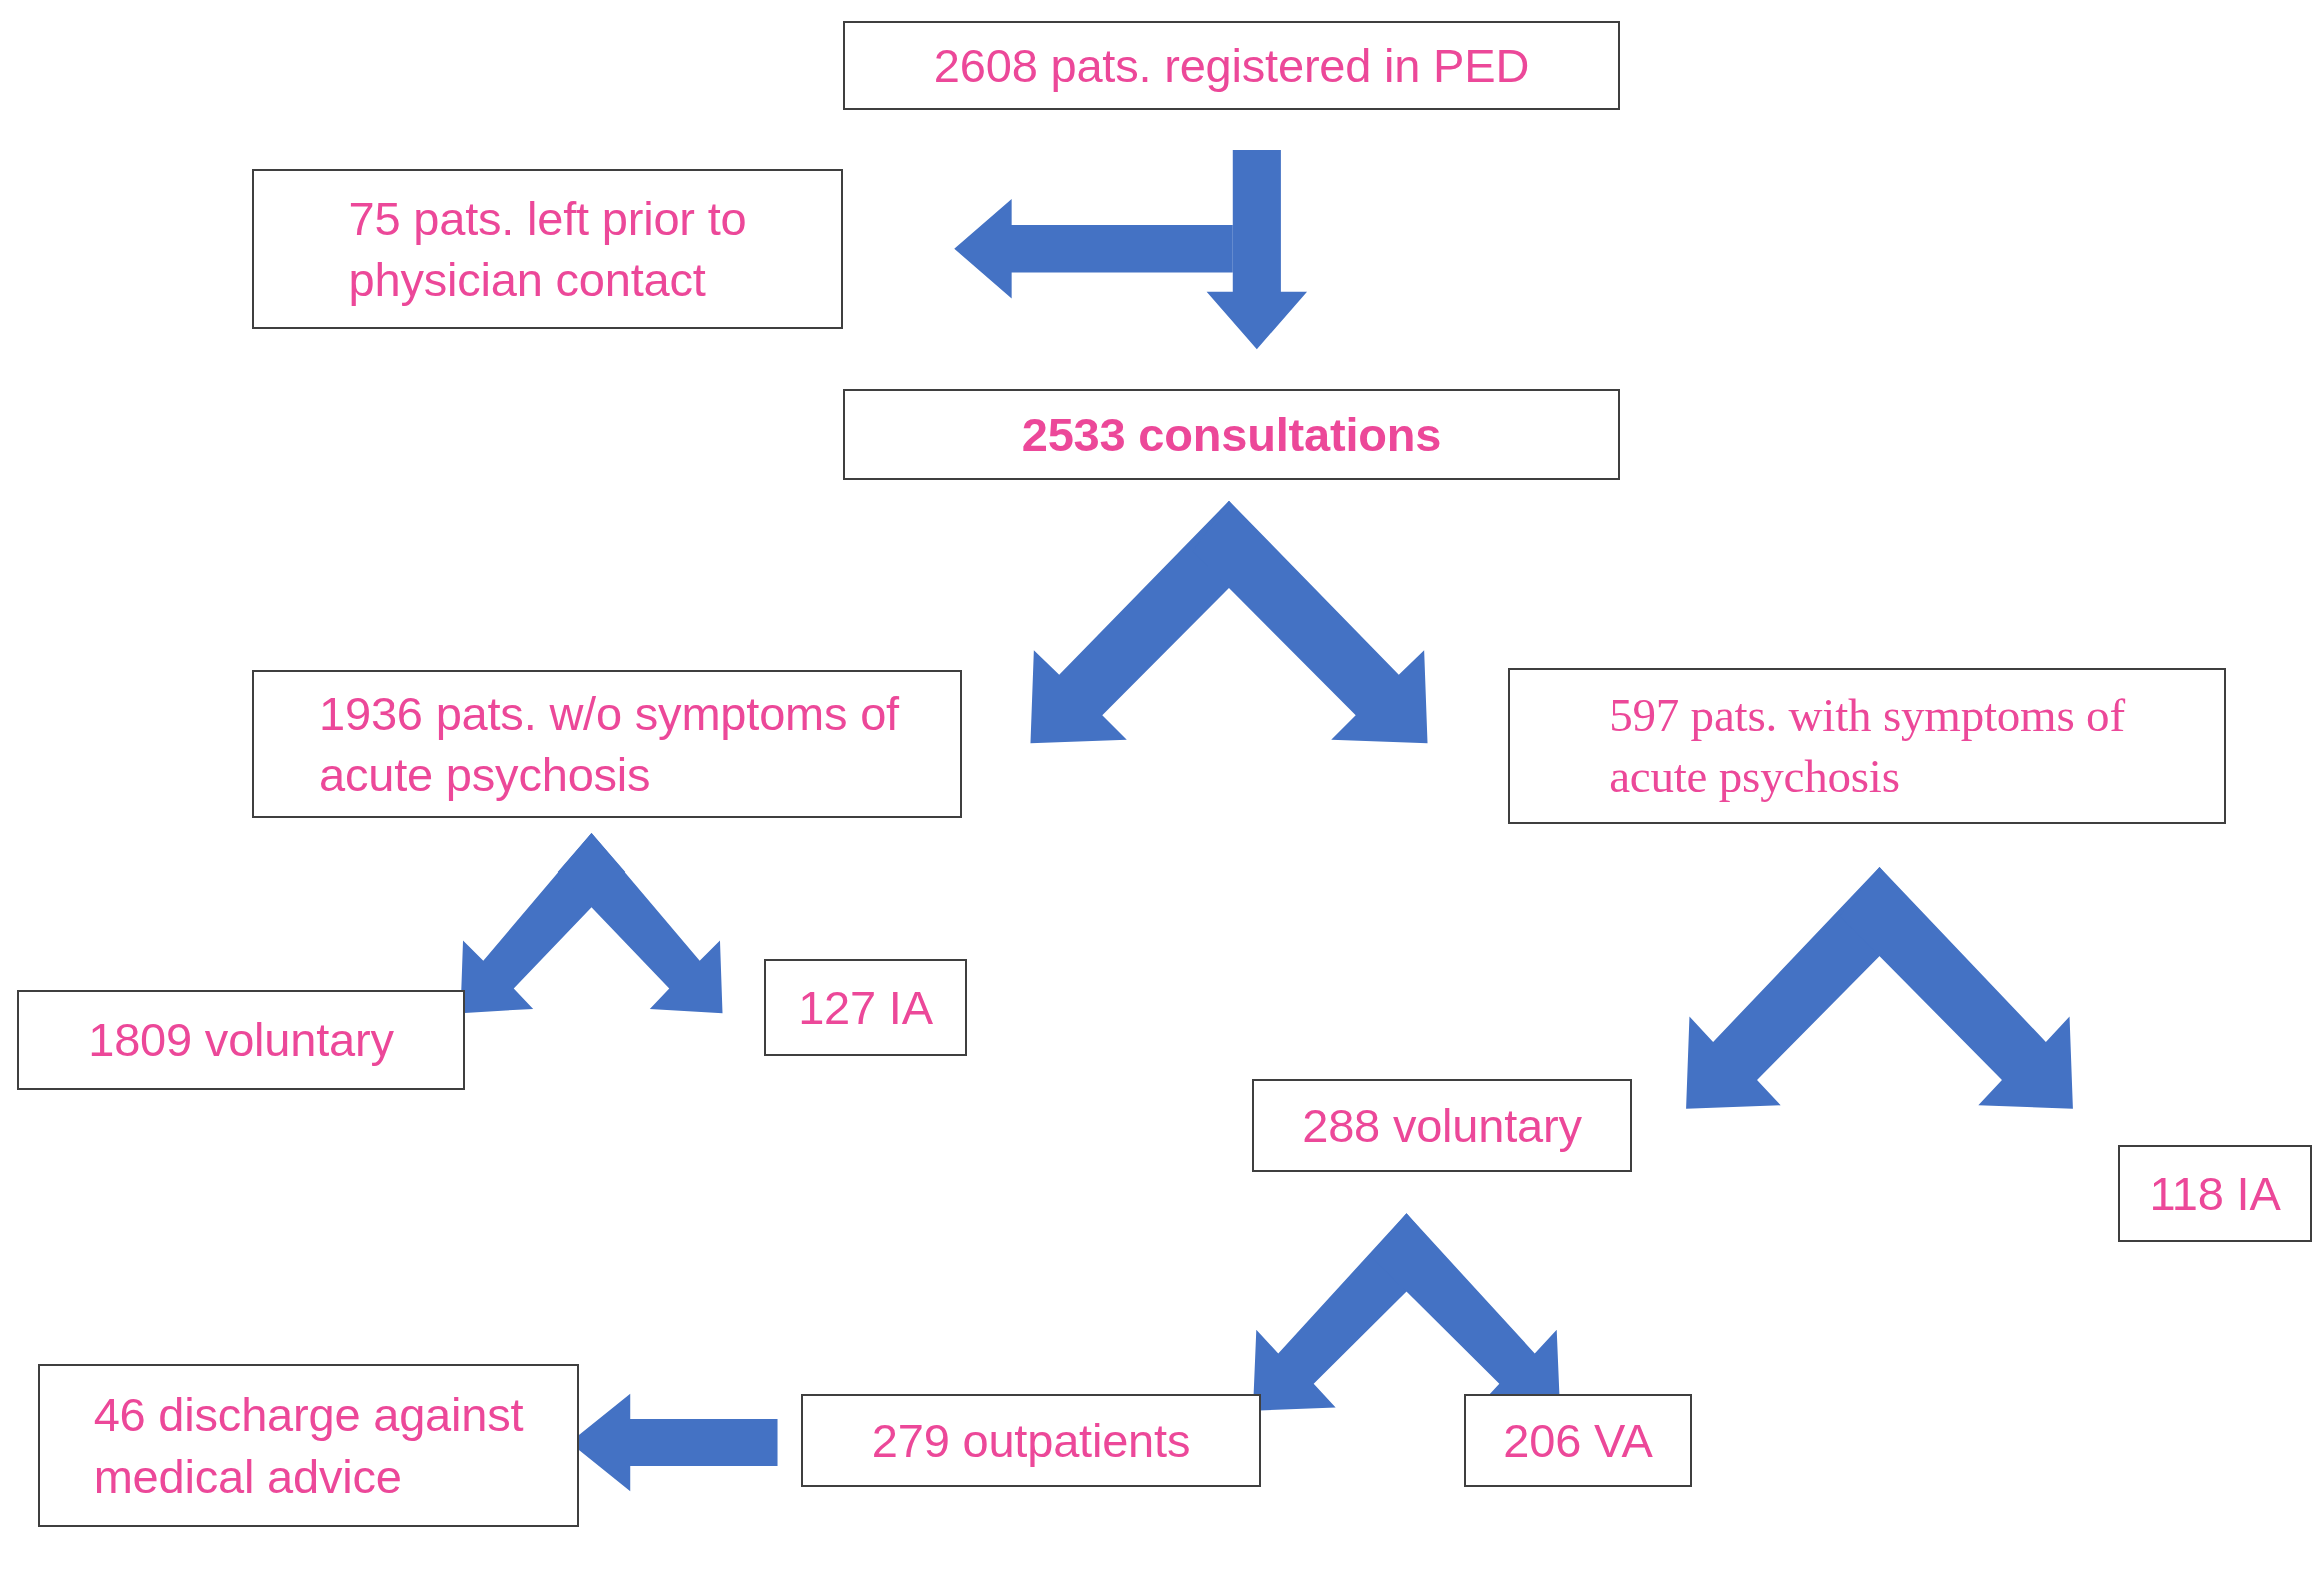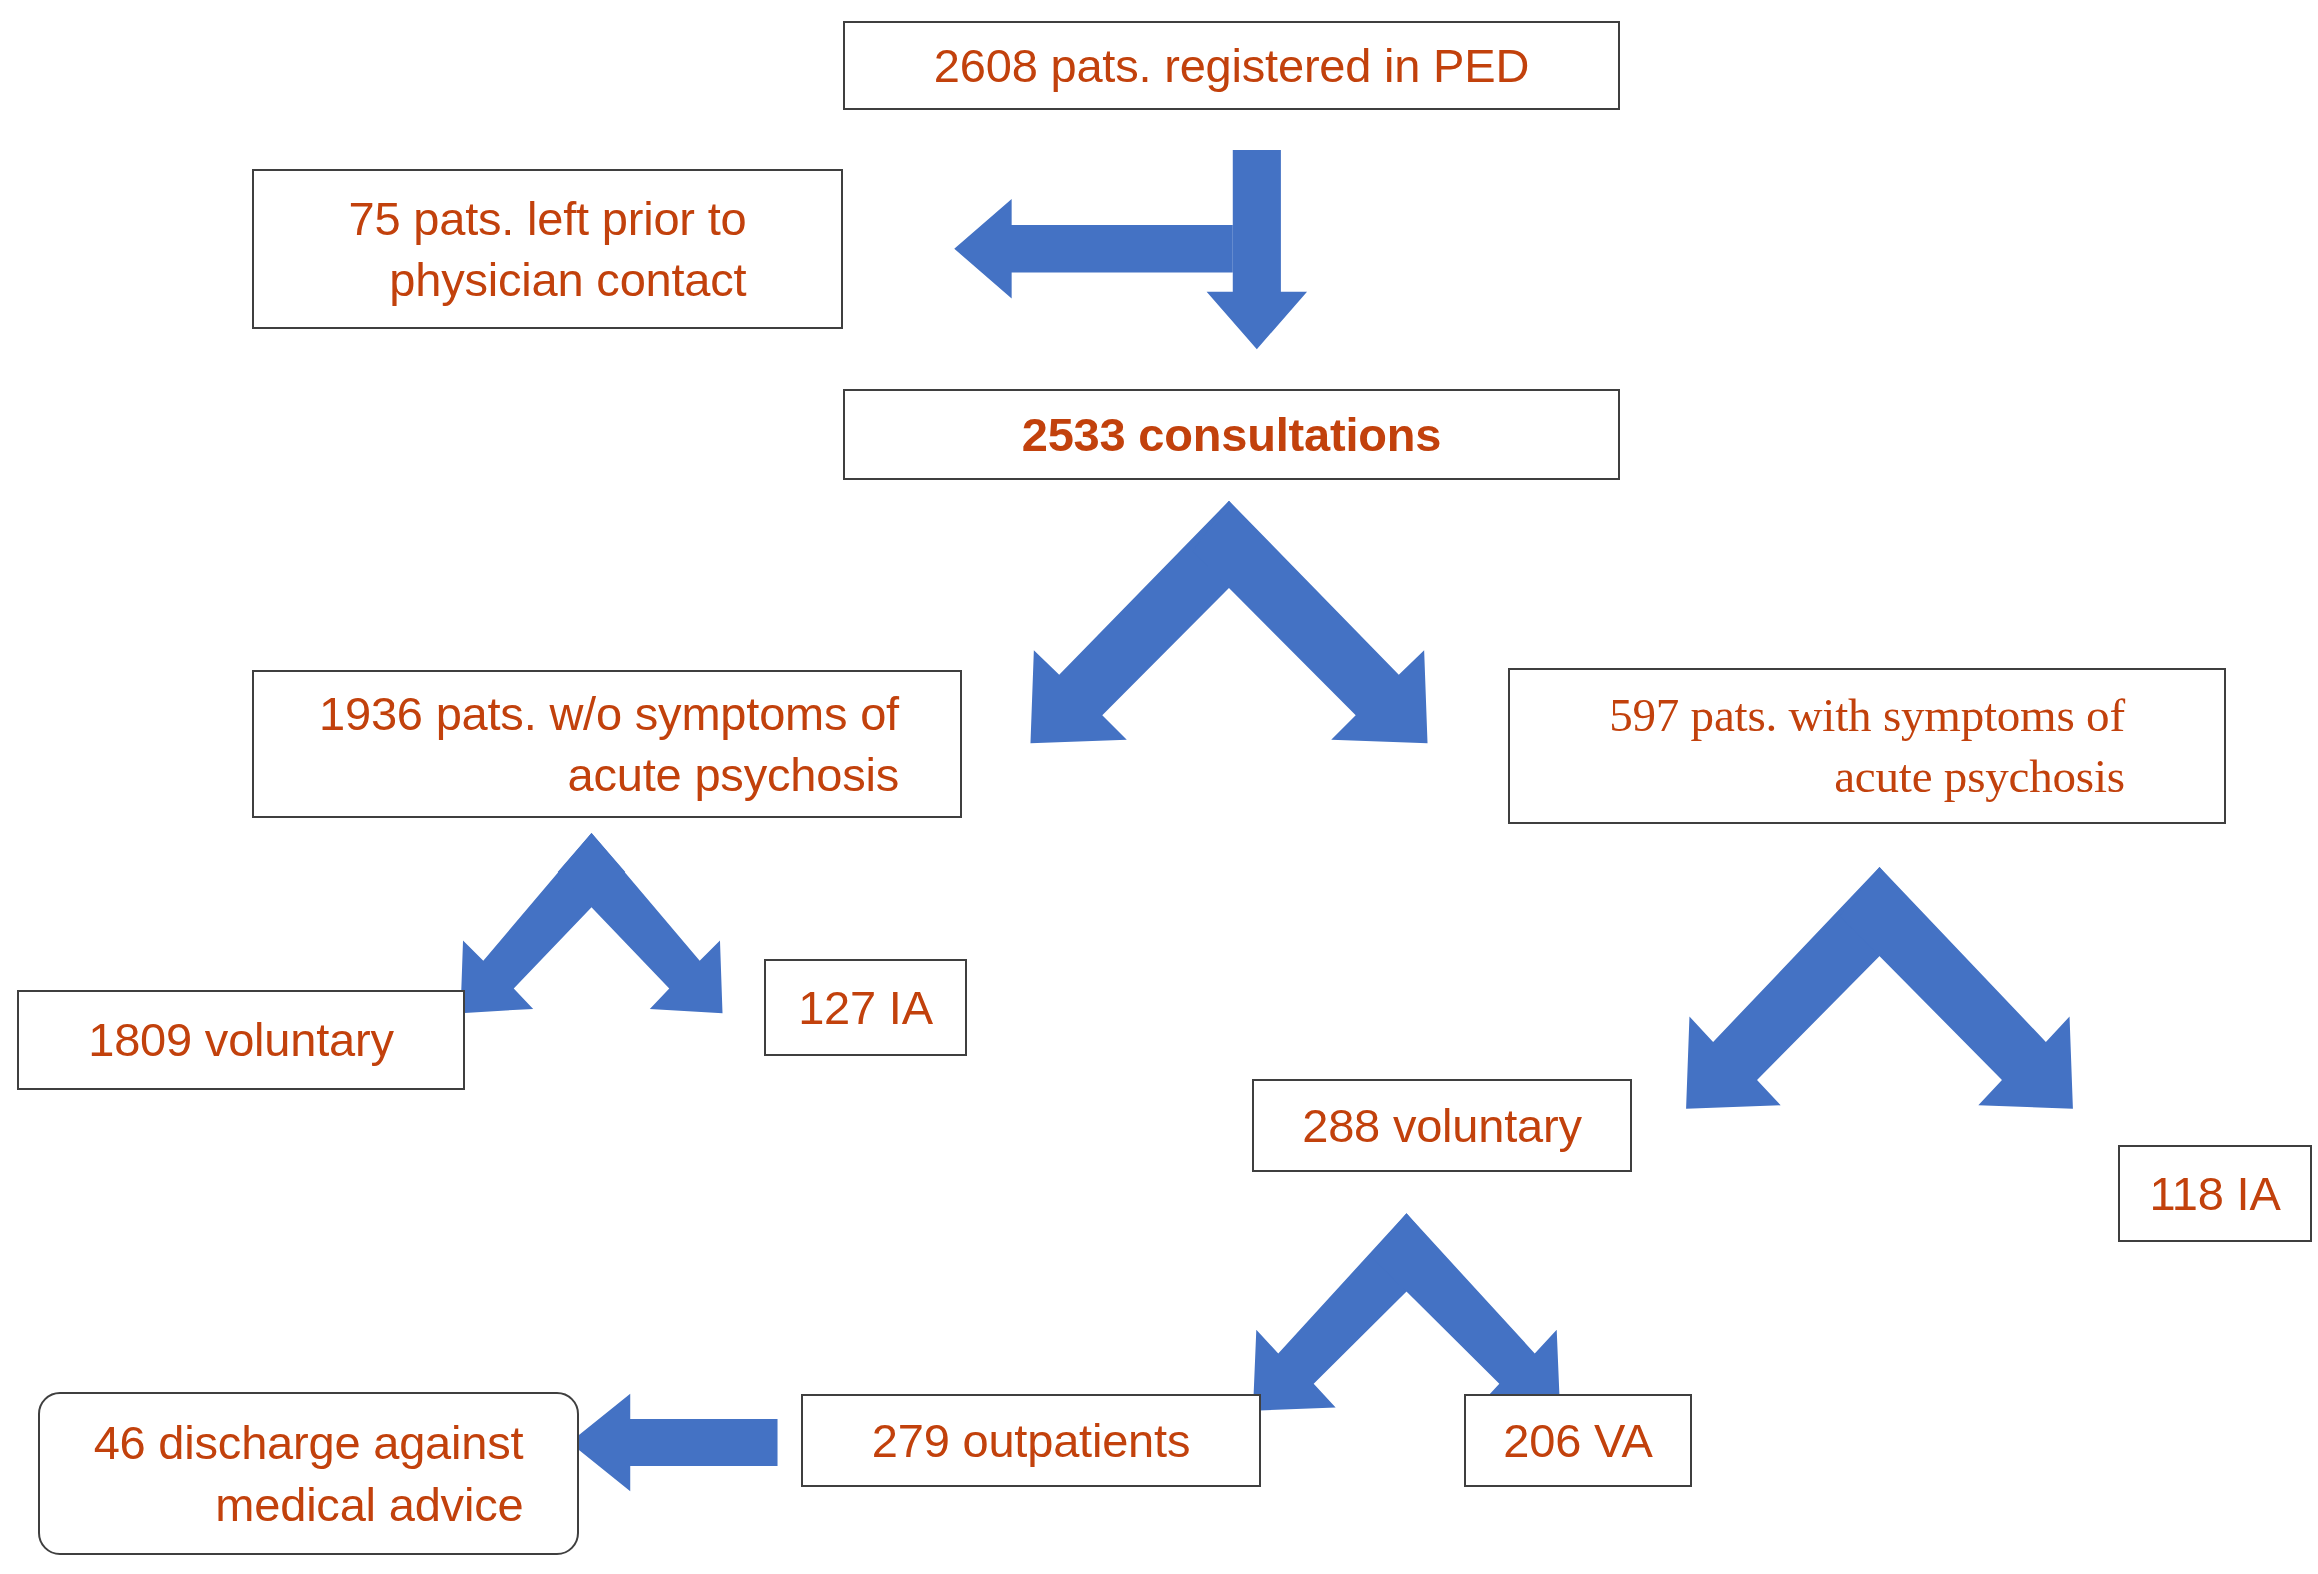--- a/index.html
+++ b/index.html
@@ -18,22 +18,22 @@
     overflow: hidden;
   }
   .node {
     position: absolute;
     box-sizing: border-box;
     background: #ffffff;
     border: 2.5px solid #3f3f3f;
     display: flex;
     align-items: center;
     justify-content: center;
-    text-align: right;
-    color: #c2410c;
+    text-align: left;
+    color: #ec4899;
     font-family: "Liberation Sans", sans-serif;
     font-weight: 400;
     line-height: 1.30;
     padding: 3.4px 12px;
     letter-spacing: -0.2px;
   }
   .node-label {
     display: block;
     white-space: pre-line;
   }
@@ -123,19 +123,19 @@
   </div>
 
   <div class="node fs-big" style="left:801px; top:1394px; width:460px; height:93px;">
     <span class="node-label">279 outpatients</span>
   </div>
 
   <div class="node fs-big" style="left:1464px; top:1394px; width:228px; height:93px;">
     <span class="node-label">206 VA</span>
   </div>
 
-  <div class="node fs-big" style="left:38px; top:1392px; width:541px; height:163px;border-radius:22px;">
+  <div class="node fs-big" style="left:38px; top:1364px; width:541px; height:163px;">
     <span class="node-label">46 discharge against
 medical advice</span>
   </div>
 
 </div>
 
 
 </body></html>

